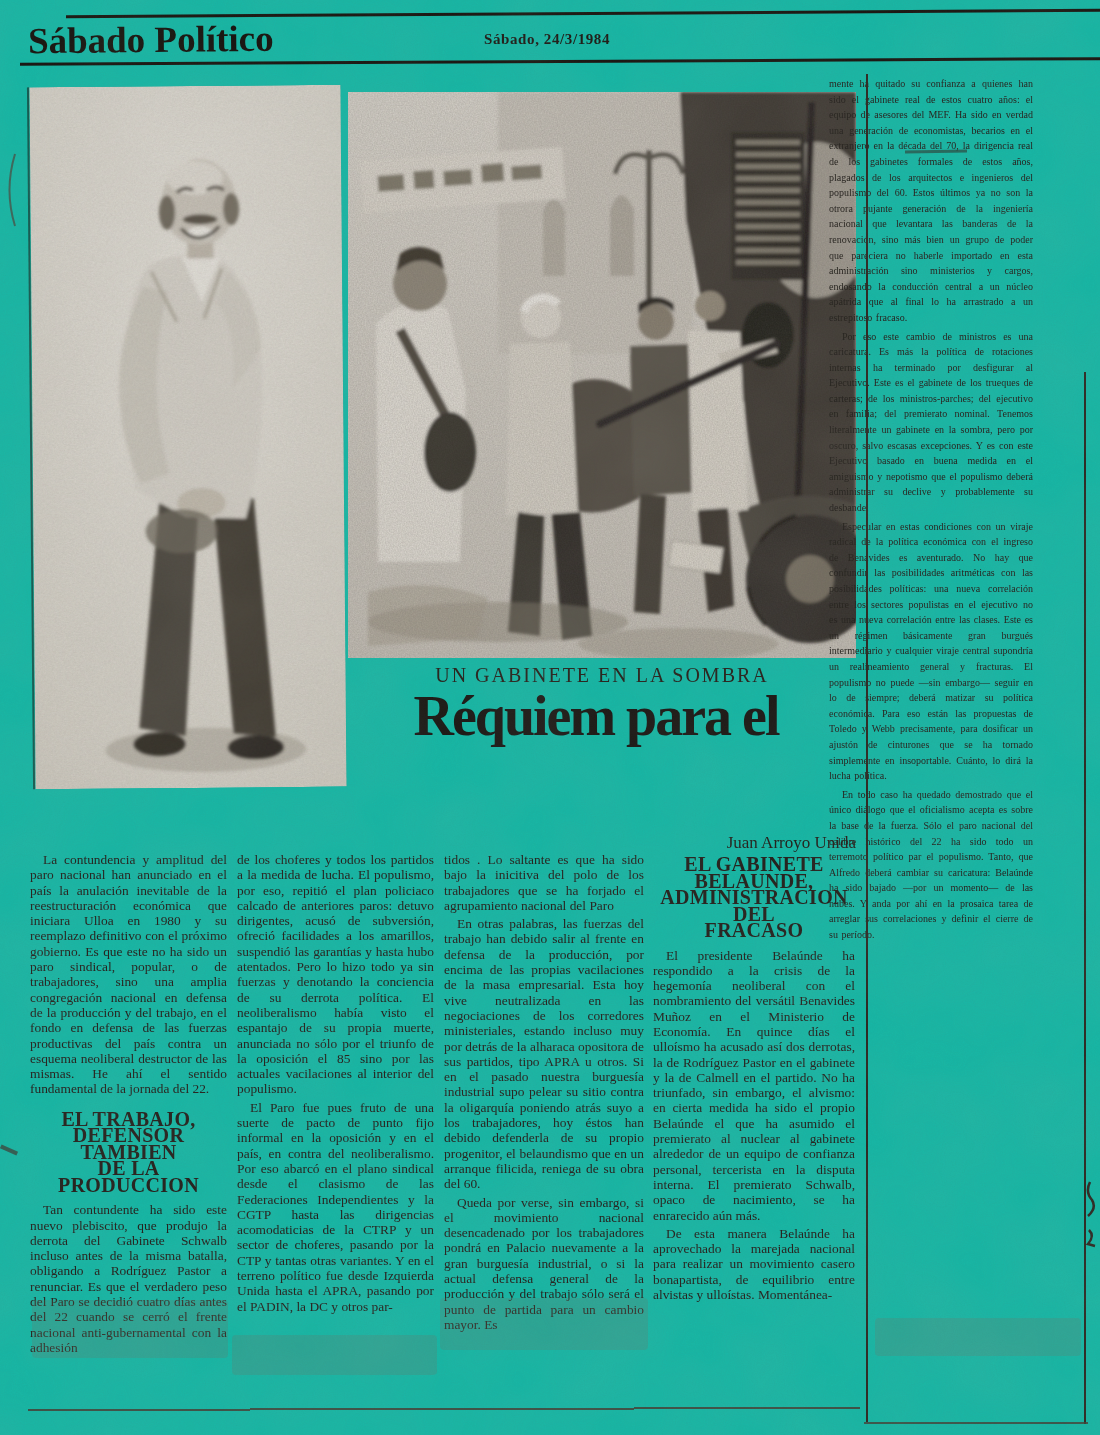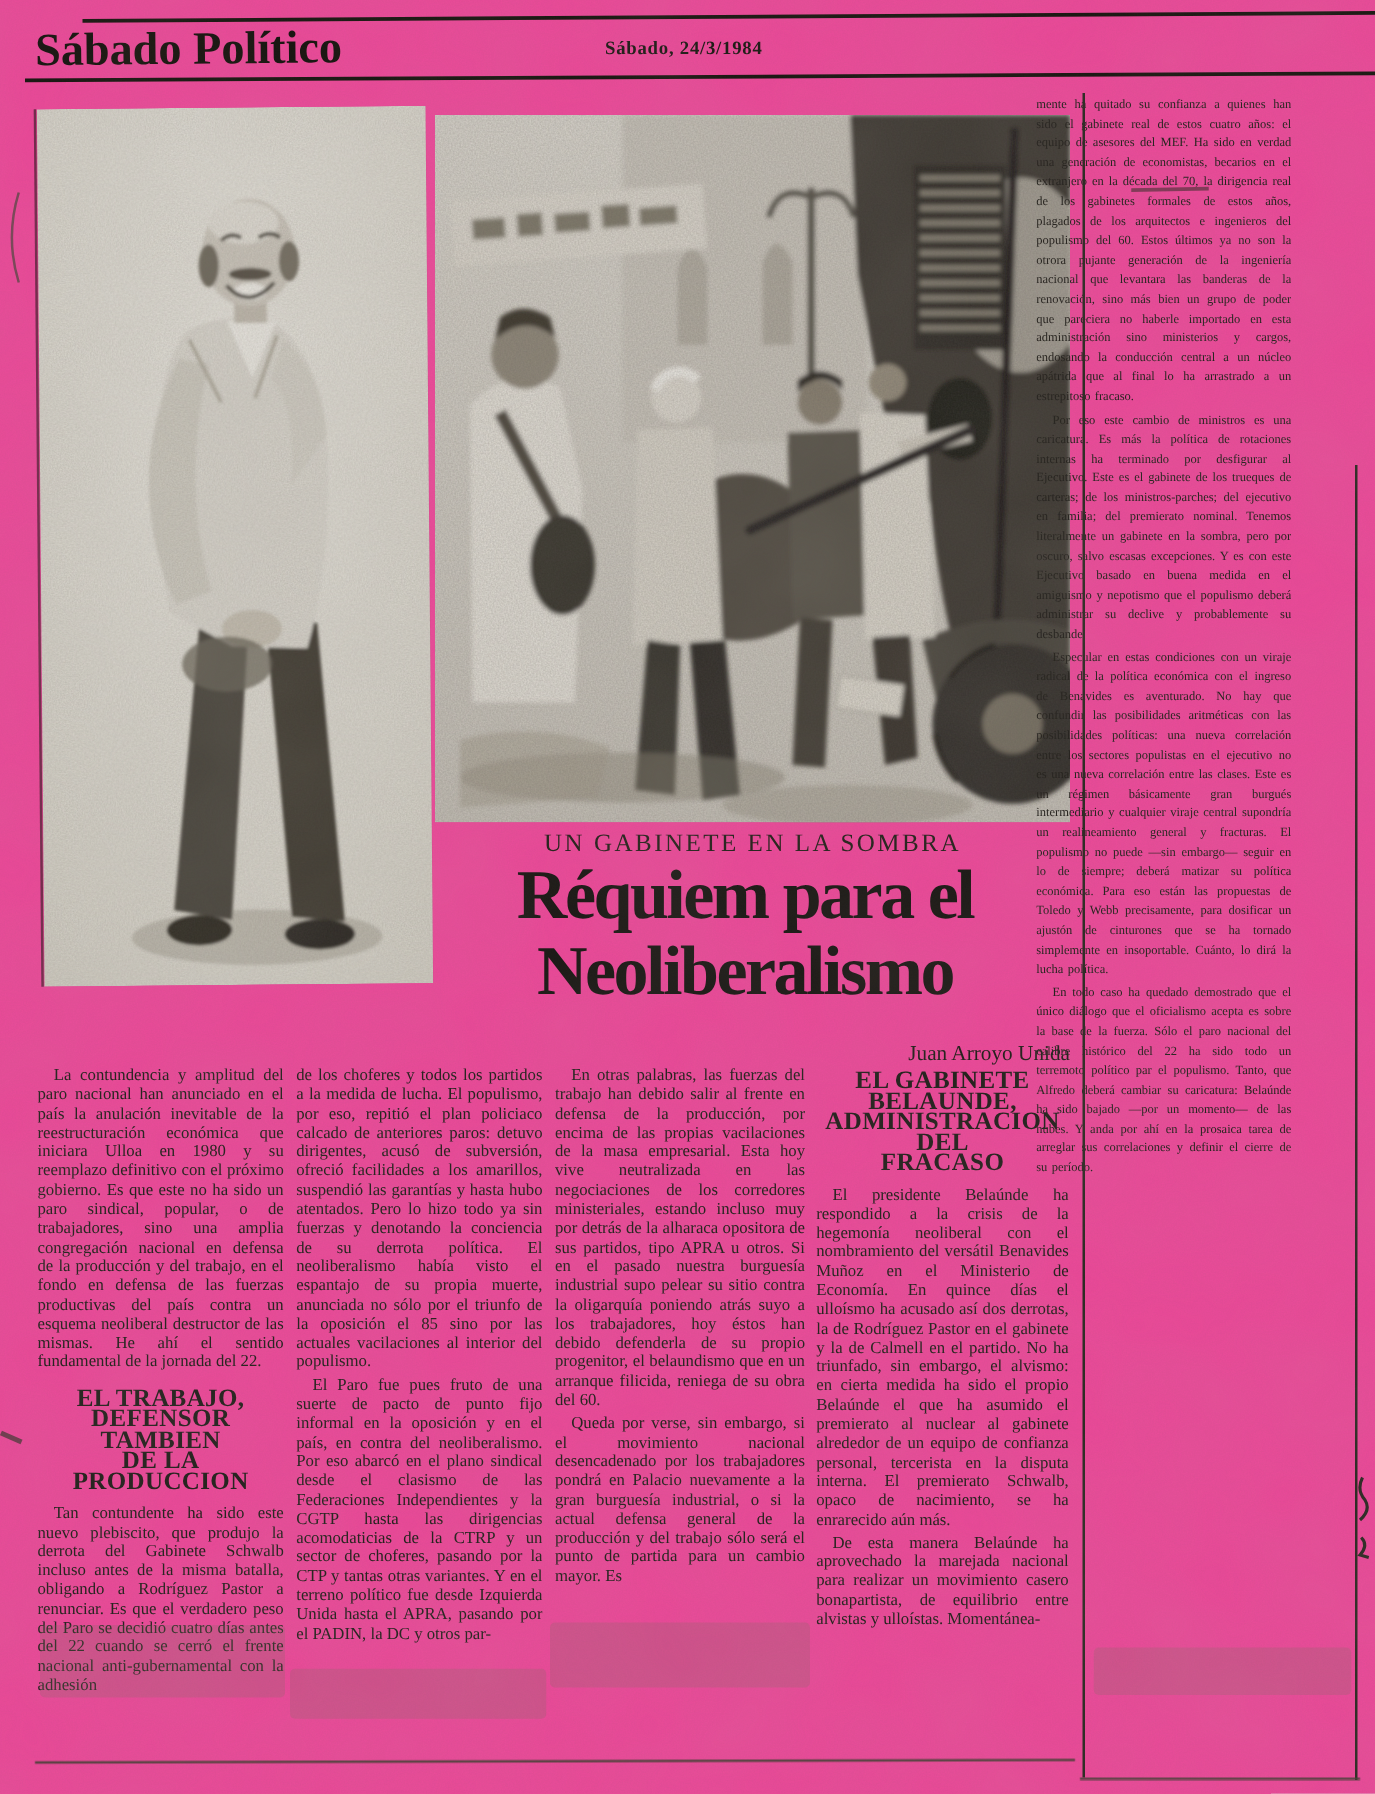--- a/index.html
+++ b/index.html
@@ -1,17 +1,17 @@
 <!DOCTYPE html>
 <html lang="es"><head>
 <meta charset="utf-8">
 <style>
   html,body{margin:0;padding:0;}
   body{width:1100px;height:1435px;overflow:hidden;background:#e9e6df;}
-  .page{position:relative;width:1100px;height:1435px;background:#ec4899;overflow:hidden;
+  .page{position:relative;width:1100px;height:1435px;background:#14b8a6;overflow:hidden;
         font-family:"Liberation Serif", serif;color:#23201c;}
   .abs{position:absolute;}
   
   .rule{background:#17140f;}
   .rule1{left:66px;top:12px;width:1034px;height:3px;transform:rotate(-0.35deg);}
   .rule2{left:20px;top:60px;width:1080px;height:3px;transform:rotate(-0.3deg);}
   .masthead{left:28px;top:18px;font-weight:bold;font-size:37px;letter-spacing:0px;
             color:#15120d;transform:rotate(-0.6deg);font-family:"Liberation Serif",serif;}
   .dateline{left:484px;top:31px;font-weight:bold;font-size:15px;letter-spacing:.6px;color:#1c1914;}
   
@@ -184,36 +184,36 @@
         <path d="M20,500 q60,-16 120,6 l-10,40 -110,8 Z" fill="#a39b8c" opacity=".5"></path>
         <rect x="322" y="452" width="52" height="26" fill="#ddd8ce" stroke="#555047" stroke-opacity=".4" transform="rotate(8 348 465)"></rect>
       </g>
       <rect width="508" height="566" filter="url(#cpG)" opacity=".3"></rect>
     </svg>
   </div>
 
   <div class="abs kicker">UN GABINETE EN LA SOMBRA</div>
   <h1 class="abs headline" style="margin:0;">
     <span>Réquiem para el</span>
-    <span>Neoliberalismo</span>
   </h1>
   <div class="abs byline">Juan Arroyo Unida</div>
 
   <div class="col c1">
     <p>La contundencia y amplitud del paro nacional han anunciado en el país la anulación inevitable de la reestructuración económica que iniciara Ulloa en 1980 y su reemplazo definitivo con el próximo gobierno. Es que este no ha sido un paro sindical, popular, o de trabajadores, sino una amplia congregación nacional en defensa de la producción y del trabajo, en el fondo en defensa de las fuerzas productivas del país contra un esquema neoliberal destructor de las mismas. He ahí el sentido fundamental de la jornada del 22.</p>
     <h3 class="subhead">EL TRABAJO,
 DEFENSOR TAMBIEN
 DE LA PRODUCCION</h3>
     <p>Tan contundente ha sido este nuevo plebiscito, que produjo la derrota del Gabinete Schwalb incluso antes de la misma batalla, obligando a Rodríguez Pastor a renunciar. Es que el verdadero peso del Paro se decidió cuatro días antes del 22 cuando se cerró el frente nacional anti-gubernamental con la adhesión</p>
   </div>
   <div class="col c2">
     <p class="cont">de los choferes y todos los partidos a la medida de lucha. El populismo, por eso, repitió el plan policiaco calcado de anteriores paros: detuvo dirigentes, acusó de subversión, ofreció facilidades a los amarillos, suspendió las garantías y hasta hubo atentados. Pero lo hizo todo ya sin fuerzas y denotando la conciencia de su derrota política. El neoliberalismo había visto el espantajo de su propia muerte, anunciada no sólo por el triunfo de la oposición el 85 sino por las actuales vacilaciones al interior del populismo.</p>
     <p>El Paro fue pues fruto de una suerte de pacto de punto fijo informal en la oposición y en el país, en contra del neoliberalismo. Por eso abarcó en el plano sindical desde el clasismo de las Federaciones Independientes y la CGTP hasta las dirigencias acomodaticias de la CTRP y un sector de choferes, pasando por la CTP y tantas otras variantes. Y en el terreno político fue desde Izquierda Unida hasta el APRA, pasando por el PADIN, la DC y otros par-</p>
   </div>
   <div class="col c3">
+    <p class="cont">tidos . Lo saltante es que ha sido bajo la inicitiva del polo de los trabajadores que se ha forjado el agrupamiento nacional del Paro</p>
     <p>En otras palabras, las fuerzas del trabajo han debido salir al frente en defensa de la producción, por encima de las propias vacilaciones de la masa empresarial. Esta hoy vive neutralizada en las negociaciones de los corredores ministeriales, estando incluso muy por detrás de la alharaca opositora de sus partidos, tipo APRA u otros. Si en el pasado nuestra burguesía industrial supo pelear su sitio contra la oligarquía poniendo atrás suyo a los trabajadores, hoy éstos han debido defenderla de su propio progenitor, el belaundismo que en un arranque filicida, reniega de su obra del 60.</p>
     <p>Queda por verse, sin embargo, si el movimiento nacional desencadenado por los trabajadores pondrá en Palacio nuevamente a la gran burguesía industrial, o si la actual defensa general de la producción y del trabajo sólo será el punto de partida para un cambio mayor. Es</p>
   </div>
   <div class="col c4">
     <h3 class="subhead" style="margin-top:4px;">EL GABINETE
 BELAUNDE,
 ADMINISTRACION DEL
 FRACASO</h3>
     <p>El presidente Belaúnde ha respondido a la crisis de la hegemonía neoliberal con el nombramiento del versátil Benavides Muñoz en el Ministerio de Economía. En quince días el ulloísmo ha acusado así dos derrotas, la de Rodríguez Pastor en el gabinete y la de Calmell en el partido. No ha triunfado, sin embargo, el alvismo: en cierta medida ha sido el propio Belaúnde el que ha asumido el premierato al nuclear al gabinete alrededor de un equipo de confianza personal, tercerista en la disputa interna. El premierato Schwalb, opaco de nacimiento, se ha enrarecido aún más.</p>
     <p>De esta manera Belaúnde ha aprovechado la marejada nacional para realizar un movimiento casero bonapartista, de equilibrio entre alvistas y ulloístas. Momentánea-</p>

